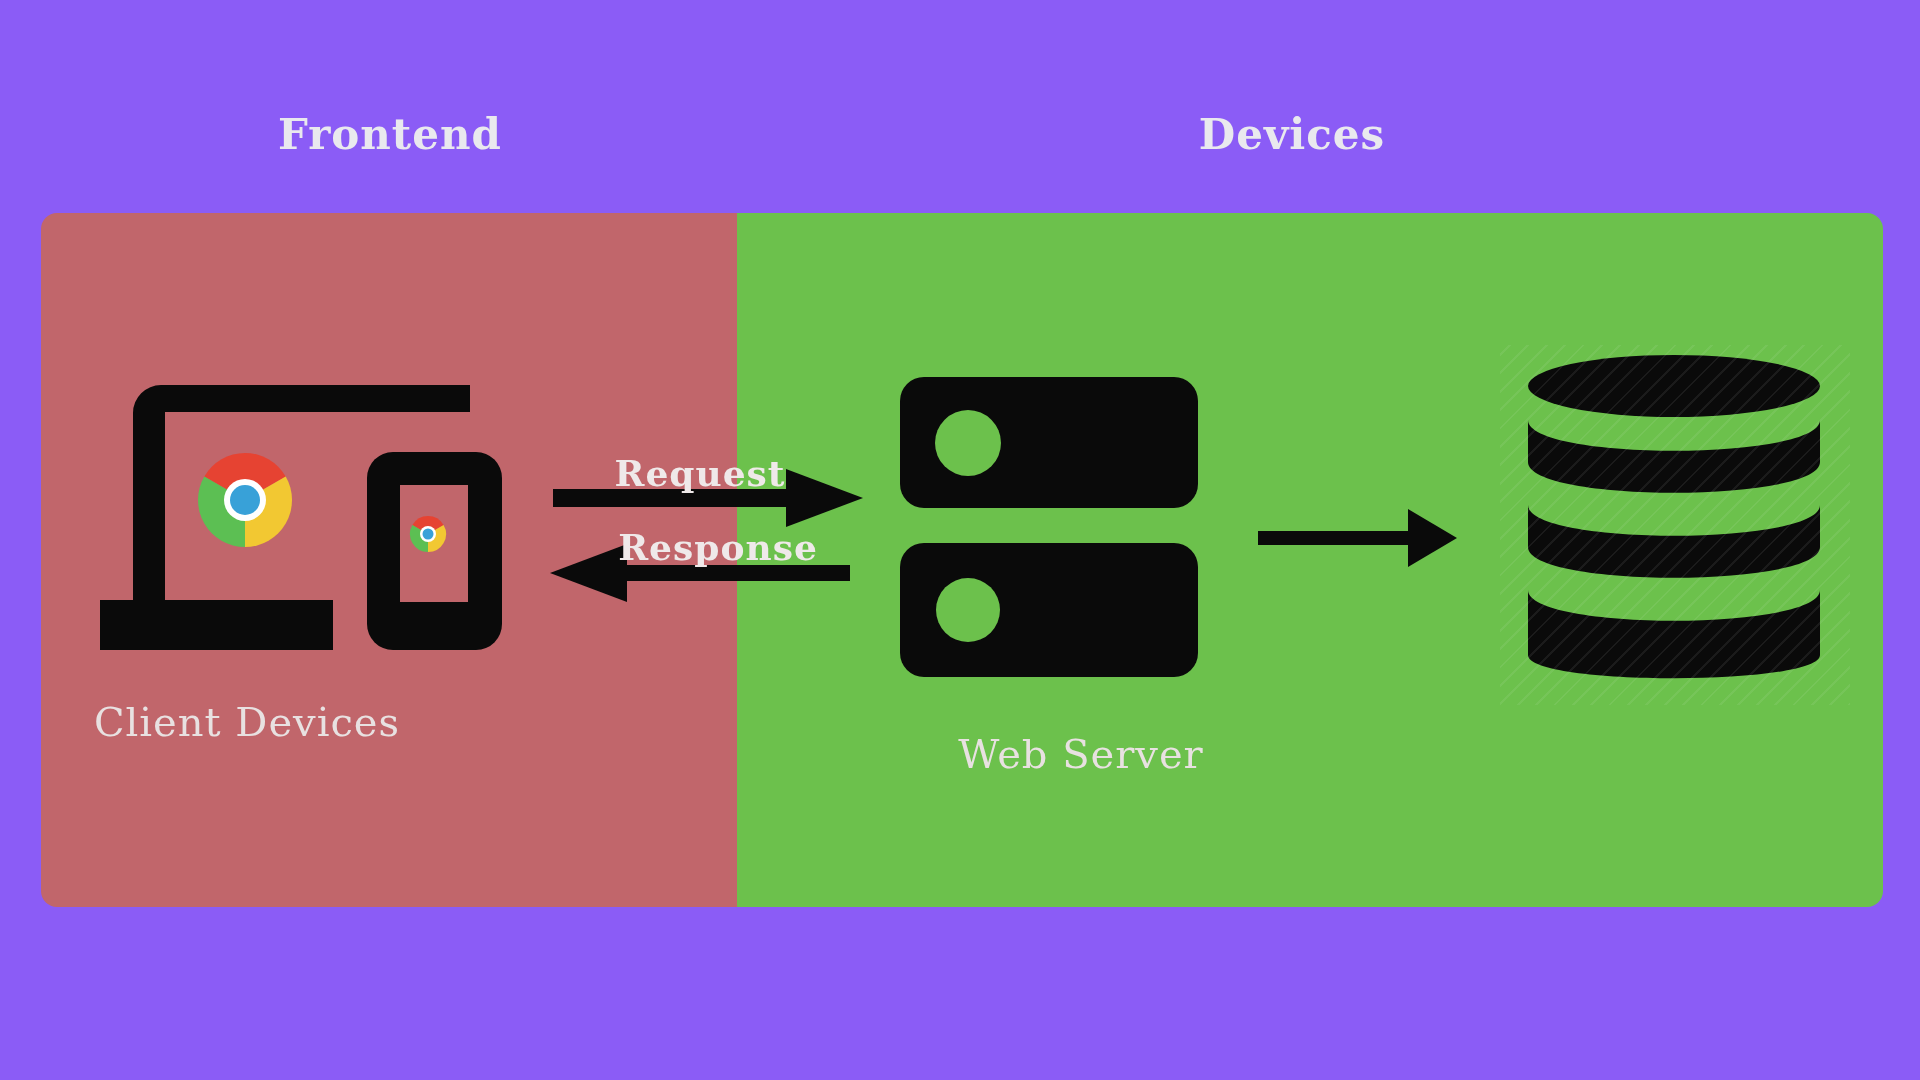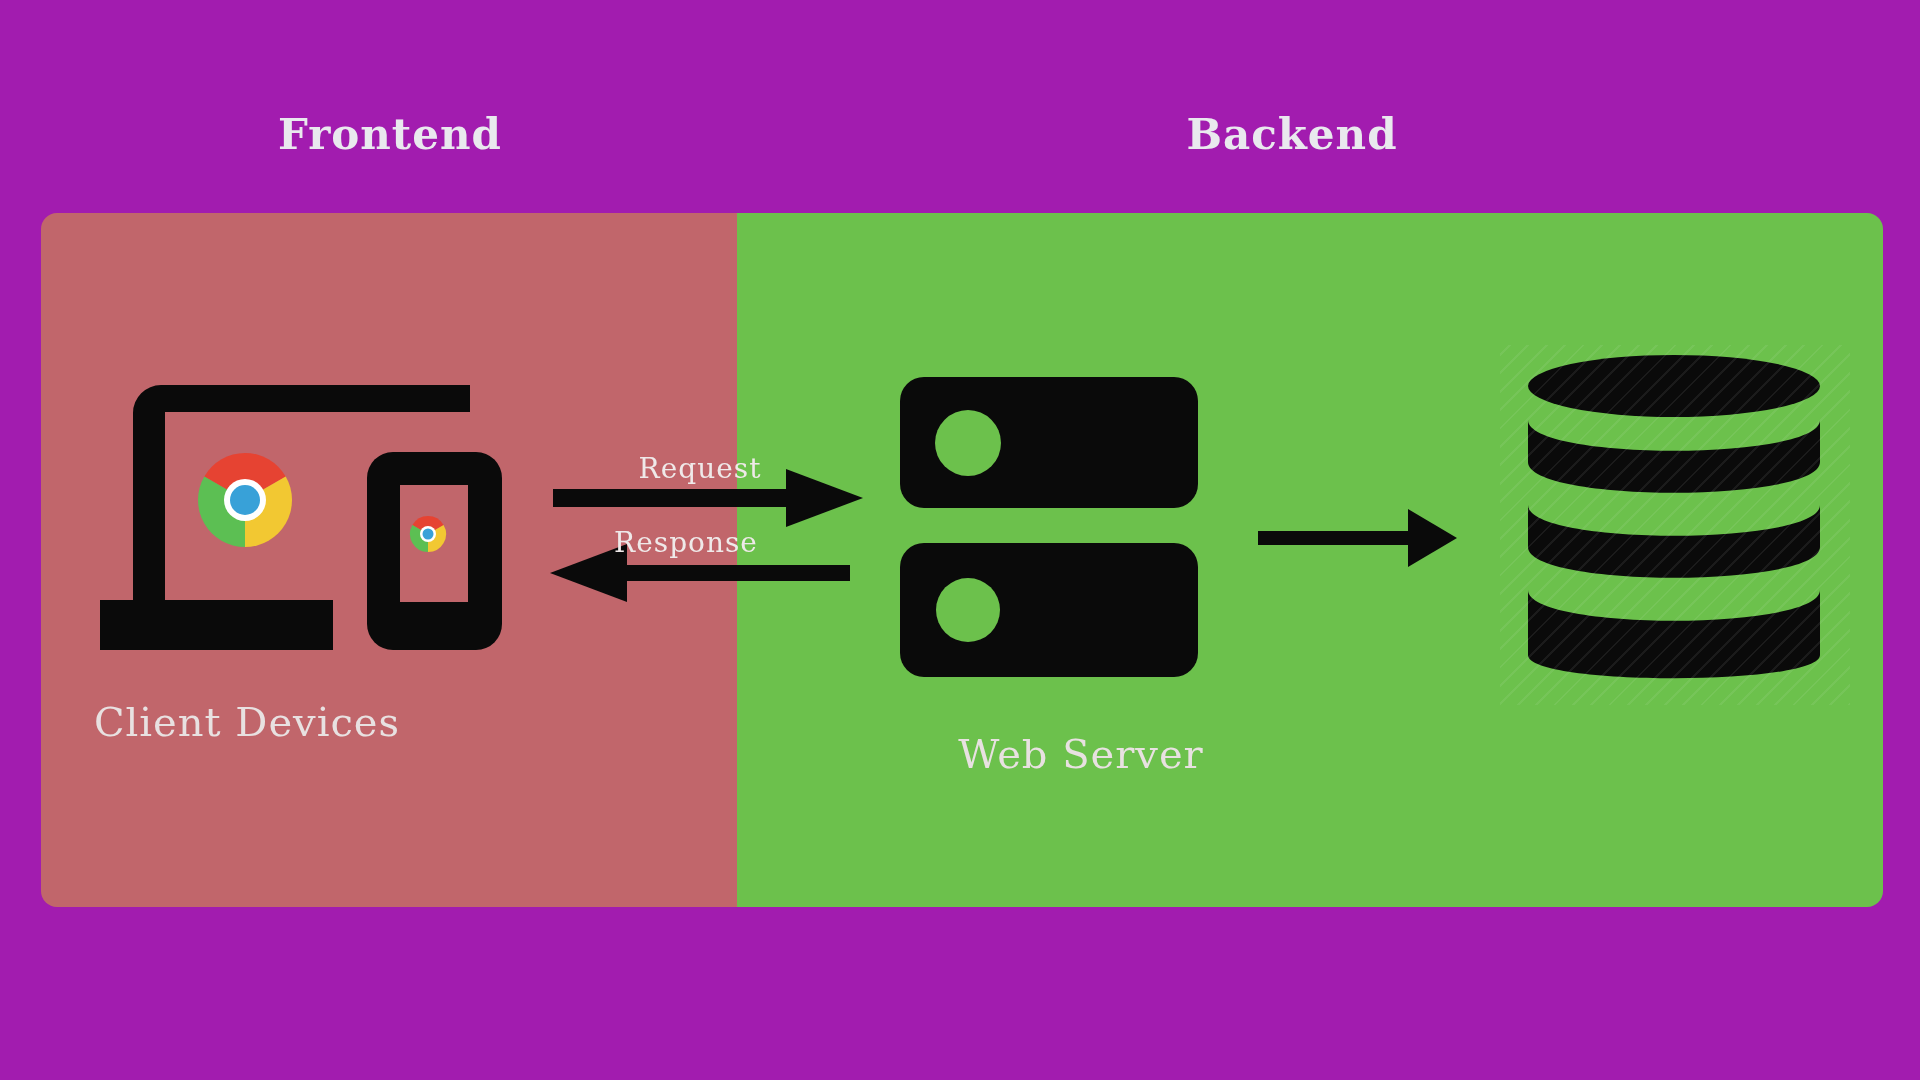--- a/index.html
+++ b/index.html
@@ -6,21 +6,21 @@
     margin: 0;
     padding: 0;
     background: #8799f2;
     font-family: "DejaVu Serif", "Liberation Serif", serif;
   }
   .stage {
     position: relative;
     width: 1920px;
     height: 1080px;
     overflow: hidden;
-    background: #a21caf;
+    background: #8b5cf6;
   }
   .panel {
     position: absolute;
     top: 213px;
     height: 694px;
   }
   .panel-frontend {
     left: 41px;
     width: 696px;
     background: #c1666b;
@@ -53,27 +53,27 @@
     letter-spacing: 1px;
     color: #e8e1e1;
   }
   .label-client-devices { left: 77px;  top: 699px; }
   .label-web-server     { left: 911px; top: 731px; }
   .label-database       { left: 1512px; top: 738px; }
   .arrow-label {
     position: absolute;
     width: 300px;
     text-align: center;
-    font-size: 28px;
-    font-weight: 400;
+    font-size: 36px;
+    font-weight: 700;
     letter-spacing: 1px;
     color: #efe9e9;
   }
   .label-request  { left: 550px; top: 452px; }
-  .label-response { left: 536px; top: 526px; }
+  .label-response { left: 568px; top: 526px; }
   .icon-svg { position: absolute; display: block; }
   .devices-svg { left: 100px; top: 385px; }
   .server-svg  { left: 900px; top: 377px; }
   .arrow-request-svg  { left: 553px; top: 469px; }
   .arrow-response-svg { left: 550px; top: 544px; }
   .arrow-mid-svg      { left: 1258px; top: 509px; }
   .db-texture {
     position: absolute;
     left: 1500px;
     top: 345px;
@@ -99,21 +99,21 @@
     );
     pointer-events: none;
   }
 </style>
 </head>
 <body>
 
 <div class="stage">
 
   <div class="section-title title-frontend">Frontend</div>
-  <div class="section-title title-backend">Backend</div>
+  <div class="section-title title-backend">Devices</div>
 
   <div class="panel panel-frontend"></div>
   <div class="panel panel-backend"></div>
 
   <svg class="icon-svg devices-svg" width="405" height="280" viewBox="0 0 405 280">
     <g>
       <path d="M 33 215 L 33 28 A 28 28 0 0 1 61 0 L 370 0 L 370 27 L 65 27 L 65 215 Z" fill="#0a0a0a"></path>
       <rect x="0" y="215" width="233" height="50" fill="#0a0a0a"></rect>
     </g>
     <g>

